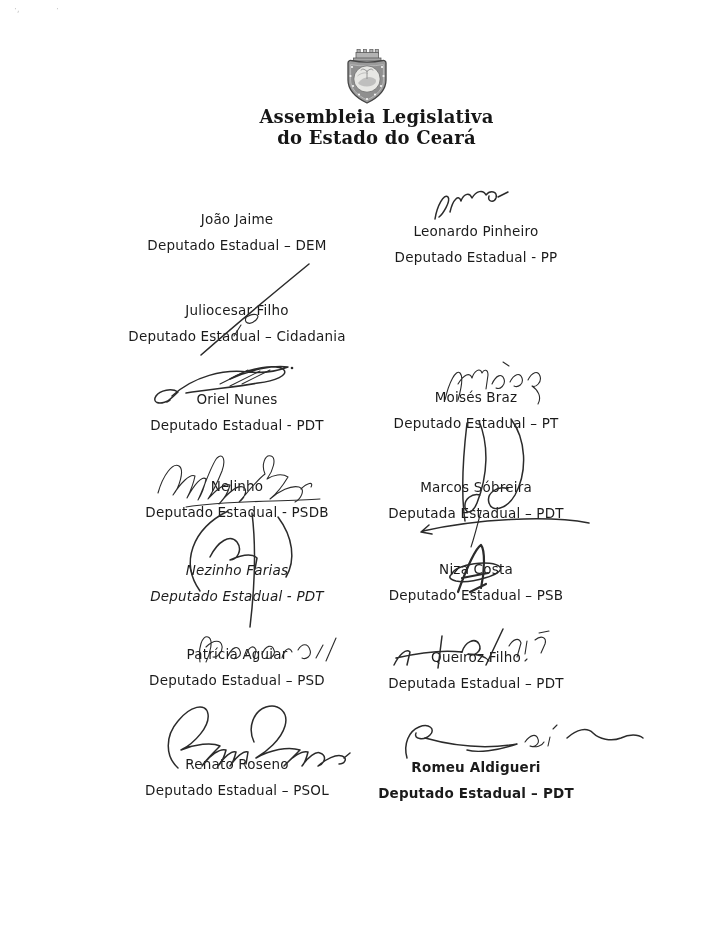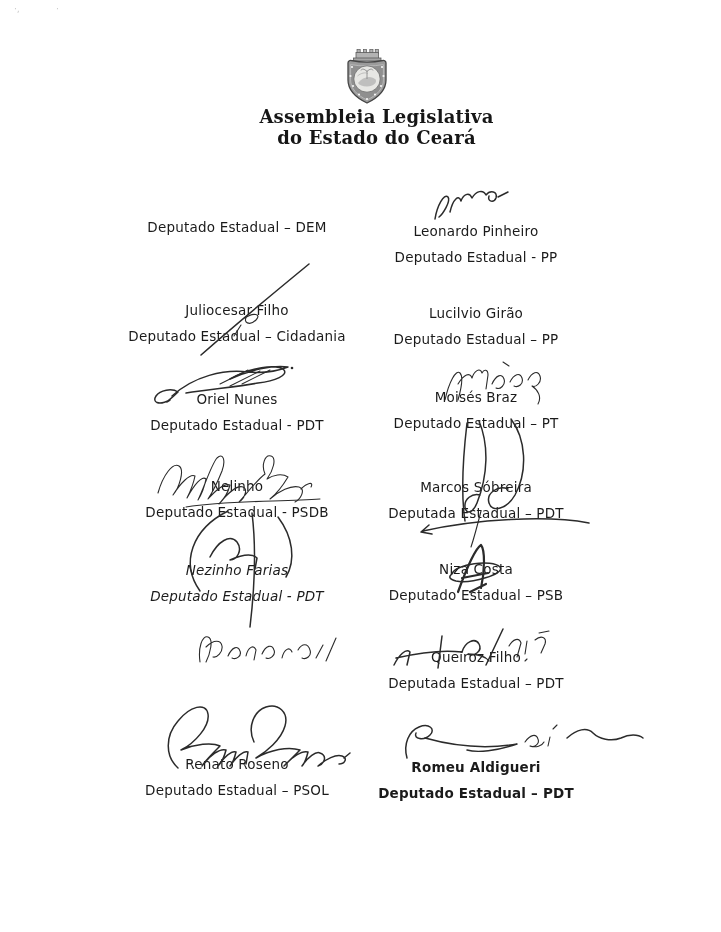--- a/index.html
+++ b/index.html
@@ -74,50 +74,51 @@
         <circle cx="30" cy="53" r="1.1"></circle>
       </g>
     </svg>
     <div class="title-block">
       <div>Assembleia Legislativa</div>
       <div>do Estado do Ceará</div>
     </div>
   </div>
 
   <div class="entry col-left" style="top:210px;">
+    <div class="name">João Jaime</div>
     <div class="role">Deputado Estadual – DEM</div>
   </div>
   <div class="entry col-left" style="top:301px;">
     <div class="name">Juliocesar Filho</div>
     <div class="role">Deputado Estadual – Cidadania</div>
   </div>
   <div class="entry col-left" style="top:390px;">
     <div class="name">Oriel Nunes</div>
     <div class="role">Deputado Estadual - PDT</div>
   </div>
   <div class="entry col-left" style="top:477px;">
     <div class="name">Nelinho</div>
     <div class="role">Deputado Estadual - PSDB</div>
   </div>
   <div class="entry col-left" style="top:561px;font-style:italic;">
     <div class="name">Nezinho Farias</div>
     <div class="role">Deputado Estadual - PDT</div>
   </div>
+  <div class="entry col-left" style="top:645px;">
+    <div class="name">Patrícia Aguiar</div>
+    <div class="role">Deputado Estadual – PSD</div>
+  </div>
   <div class="entry col-right" style="top:222px;">
     <div class="name">Leonardo Pinheiro</div>
     <div class="role">Deputado Estadual - PP</div>
   </div>
 
   <div class="entry col-left" style="top:755px;">
     <div class="name">Renato Roseno</div>
     <div class="role">Deputado Estadual – PSOL</div>
-  </div>
-  <div class="entry col-right" style="top:304px;">
-    <div class="name">Lucilvio Girão</div>
-    <div class="role">Deputado Estadual – PP</div>
   </div>
   <div class="entry col-right" style="top:388px;text-align:center;">
     <div class="name">Moisés Braz</div>
     <div class="role">Deputado Estadual – PT</div>
   </div>
   <div class="entry col-right" style="top:478px;">
     <div class="name">Marcos Sóbreira</div>
     <div class="role">Deputada Estadual – PDT</div>
   </div>
   <div class="entry col-right" style="top:560px;">

